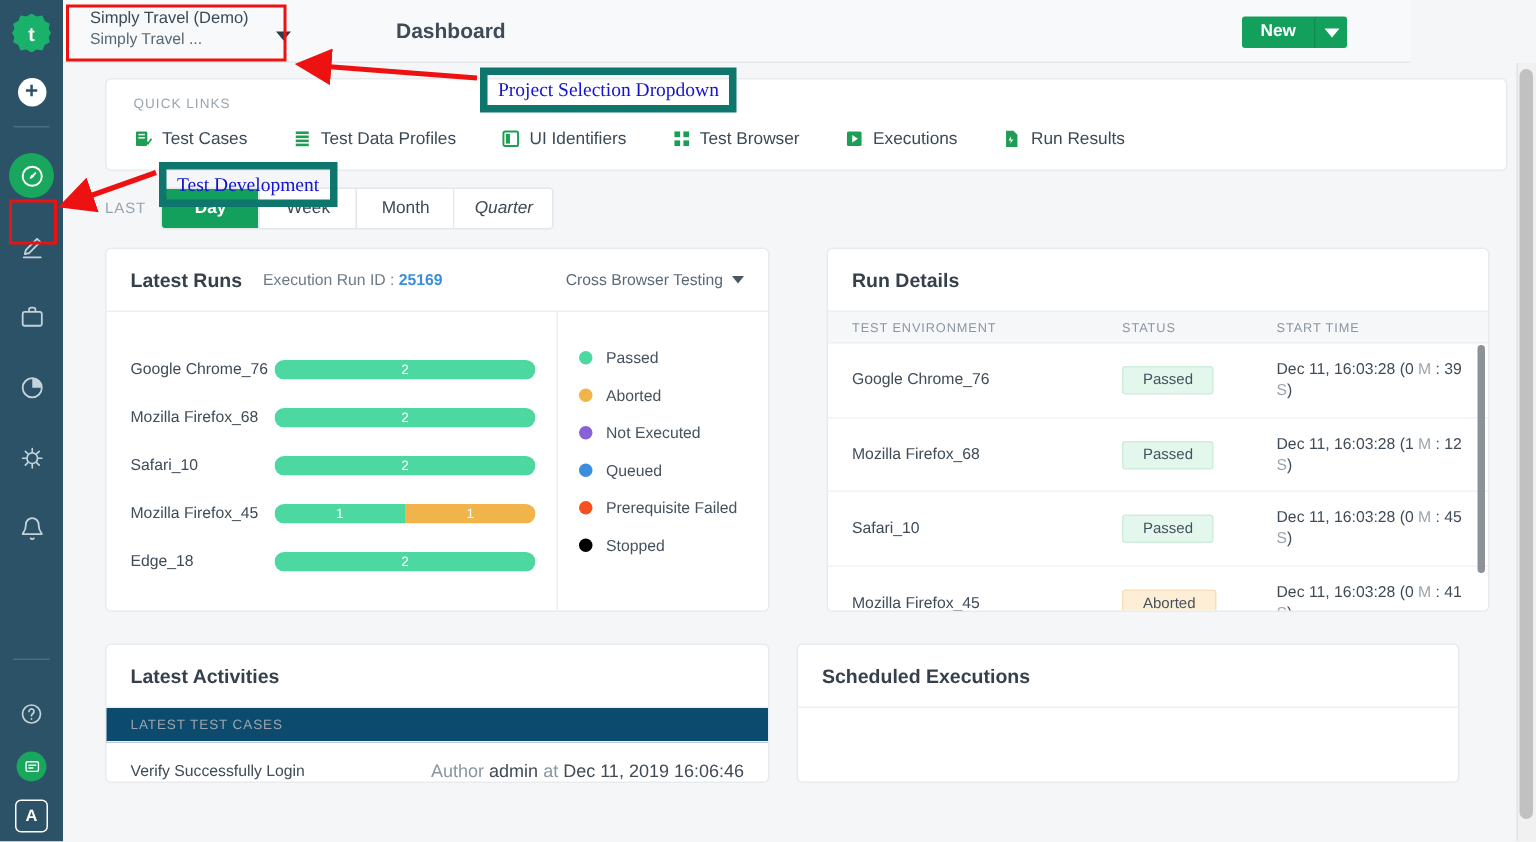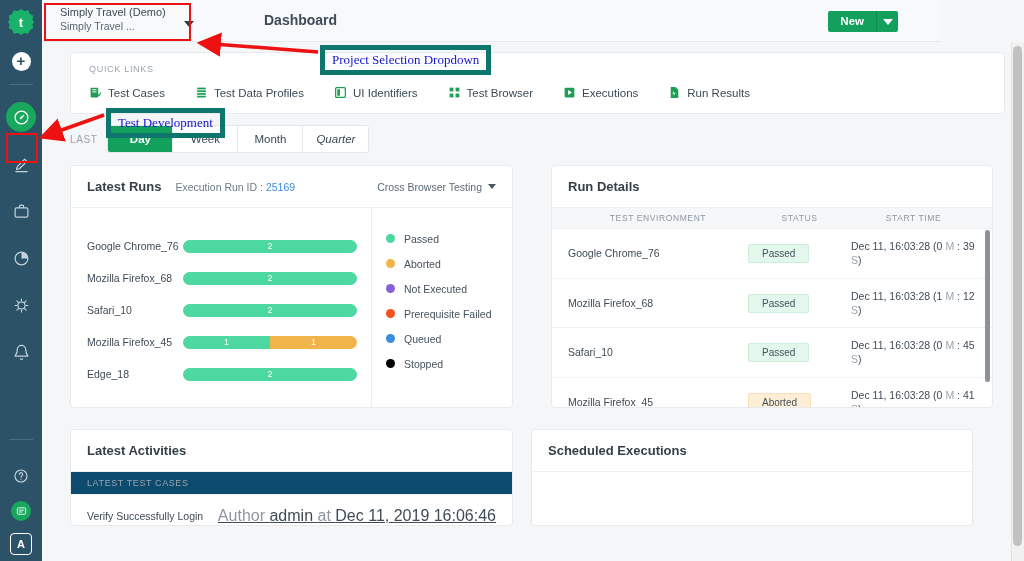--- a/index.html
+++ b/index.html
@@ -129,21 +129,21 @@
   .row2 { display: flex; gap: 38px; }
   .col-l { width: 443px; }
   .col-r { width: 442px; }
 
   .card-hd {
     height: 42px; display: flex; align-items: center; padding: 0 16px;
     border-bottom: 1px solid #edf0f2;
   }
   .card-hd h3 { font-size: 13px; color: #36404b; font-weight: bold; text-align: right; }
   .run-id { font-size: 10.5px; color: #6c7a87; margin-left: 14px; }
-  .run-id b { color: #3b8ede; font-weight: normal; }
+  .run-id b { color: #3b8ede; font-weight: bold; }
   .cbt {
     margin-left: auto; font-size: 10.5px; color: #5b6977; cursor: pointer;
     display: flex; align-items: center;
   }
   .cbt .dncar {
     margin-left: 6px; width: 0; height: 0; border-left: 4px solid transparent;
     border-right: 4px solid transparent; border-top: 5px solid #4a5763;
   }
 
   .runs-body { display: flex; height: 199px; }
@@ -157,21 +157,21 @@
   }
   .legend { width: 140px; padding: 18px 0 0 14px; }
   .lg-item { display: flex; align-items: center; height: 25px; font-size: 10.5px; color: #46525e; }
   .lg-dot { width: 9px; height: 9px; border-radius: 50%; margin-right: 9px; flex: none; }
 
   .rd-wrap { position: relative; height: 199px; overflow: hidden; }
   .rd-head {
     display: flex; background: #f6f7f9; height: 21px; align-items: center;
     padding: 0 16px; border-bottom: 1px solid #eef0f2;
   }
-  .rd-head span { font-size: 8.5px; color: #8b96a1; letter-spacing: .6px; text-align: center; }
+  .rd-head span { font-size: 8.5px; color: #8b96a1; letter-spacing: .6px; }
   .c1 { width: 180px; } .c2 { width: 103px; } .c3 { flex: 1; }
   .rd-row {
     display: flex; align-items: center; padding: 0 16px; height: 49.5px;
     border-bottom: 1px solid #f0f2f4;
   }
   .rd-env { width: 180px; font-size: 10.5px; color: #3f4b57; }
   .rd-st { width: 103px; }
   .chip {
     display: inline-block; font-size: 10px; padding: 3px 13px; border-radius: 2px;
   }
@@ -185,21 +185,21 @@
   }
 
   .row3 { display: flex; gap: 18px; margin-top: 21px; }
   .act-sub {
     height: 23px; background: #0c4a6e; display: flex; align-items: center;
     padding: 0 16px; font-size: 9px; color: #9aa4ad; letter-spacing: .6px;
     border-bottom: 1px solid #eef0f2;
   }
   .act-row { display: flex; align-items: center; padding: 12px 16px 0; }
   .act-name { font-size: 10.5px; color: #3f4b57; }
-  .act-meta { margin-left: auto; font-size: 16px; color: #3f4b57; text-decoration: underline; }
+  .act-meta { margin-left: auto; font-size: 12px; color: #3f4b57; }
   .act-meta .mut { color: #8b96a1; }
   .sched-body { height: 44px; }
 
   
   .pg-sb-track {
     position: absolute; right: 0; top: 42px; width: 13px; height: 519px;
     background: #f1f1f1; border-left: 1px solid #e3e3e3;
   }
   .pg-sb-thumb {
     position: absolute; right: 2px; top: 46px; width: 9px; height: 500px;
@@ -441,26 +441,26 @@
               </div>
               <div class="lg-item">
                 <span class="lg-dot" style="background: rgb(240, 180, 74);"></span>
                 <span>Aborted</span>
               </div>
               <div class="lg-item">
                 <span class="lg-dot" style="background: rgb(135, 97, 214);"></span>
                 <span>Not Executed</span>
               </div>
               <div class="lg-item">
+                <span class="lg-dot" style="background: rgb(59, 142, 222);"></span>
+                <span>Queued</span>
+              </div>
+              <div class="lg-item">
                 <span class="lg-dot" style="background: rgb(244, 81, 30);"></span>
                 <span>Prerequisite Failed</span>
-              </div>
-              <div class="lg-item">
-                <span class="lg-dot" style="background: rgb(59, 142, 222);"></span>
-                <span>Queued</span>
               </div>
               <div class="lg-item">
                 <span class="lg-dot" style="background: rgb(0, 0, 0);"></span>
                 <span>Stopped</span>
               </div>
             </div>
         </div>
       </div>
 
       <div class="col-r card">

